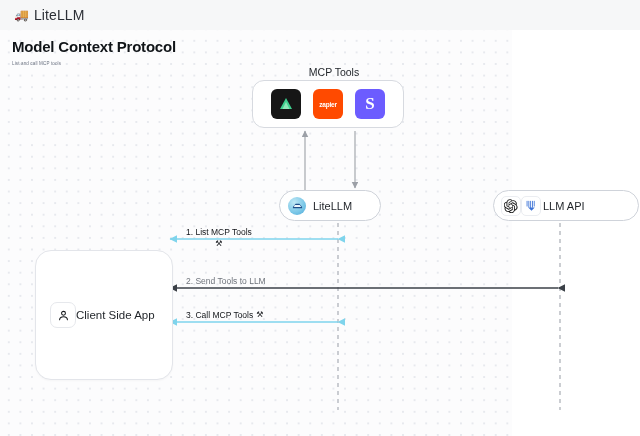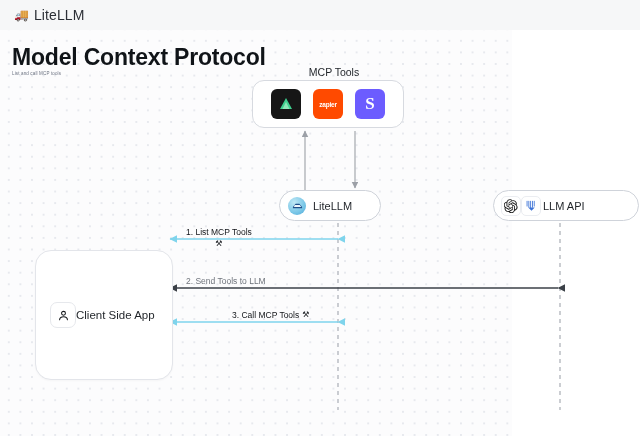--- a/index.html
+++ b/index.html
@@ -18,22 +18,22 @@
     display:flex; align-items:center;
     padding-left:14px;
     z-index:20;
   }
   .topbar .brand-icon { font-size:12px; line-height:1; margin-right:5px; filter:saturate(.8); }
   .topbar .brand-text { font-size:14px; color:#2b2f36; letter-spacing:.1px; }
 
   
   .titleblock { position:absolute; left:12px; top:30px; z-index:20; }
   .page-title {
-    font-size:23px; font-weight:700; color:#101418;
-    letter-spacing:-.2px; line-height:20px; margin-top:17px;
+    font-size:15px; font-weight:700; color:#101418;
+    letter-spacing:-.2px; line-height:20px; margin-top:7px;
   }
   .page-sub { font-size:4.5px; color:#6b7280; margin-top:4px; letter-spacing:.15px; }
 
   
   .canvas {
     position:absolute; left:0; top:30px; width:512px; height:406px;
     background-color:#fcfcfd;
     background-image:radial-gradient(#e7e9ee 0.8px, transparent 0.9px);
     background-size:11.6px 11.6px;
     background-position:3px 5px;
@@ -208,18 +208,18 @@
 
   <div class="step" style="left:186px; top:197px;flex-direction:column;">
     <span>1. List MCP Tools</span>
     <span class="step-ico">⚒</span>
   </div>
 
   <div class="step muted" style="left:186px; top:246px;">
     <span>2. Send Tools to LLM</span>
   </div>
 
-  <div class="step" style="left:186px; top:280px;margin-left:46px;">
+  <div class="step" style="left:186px; top:280px;">
     <span>3. Call MCP Tools</span>
     <span class="step-ico">⚒</span>
   </div>
 
 </div>
 
 </body></html>

